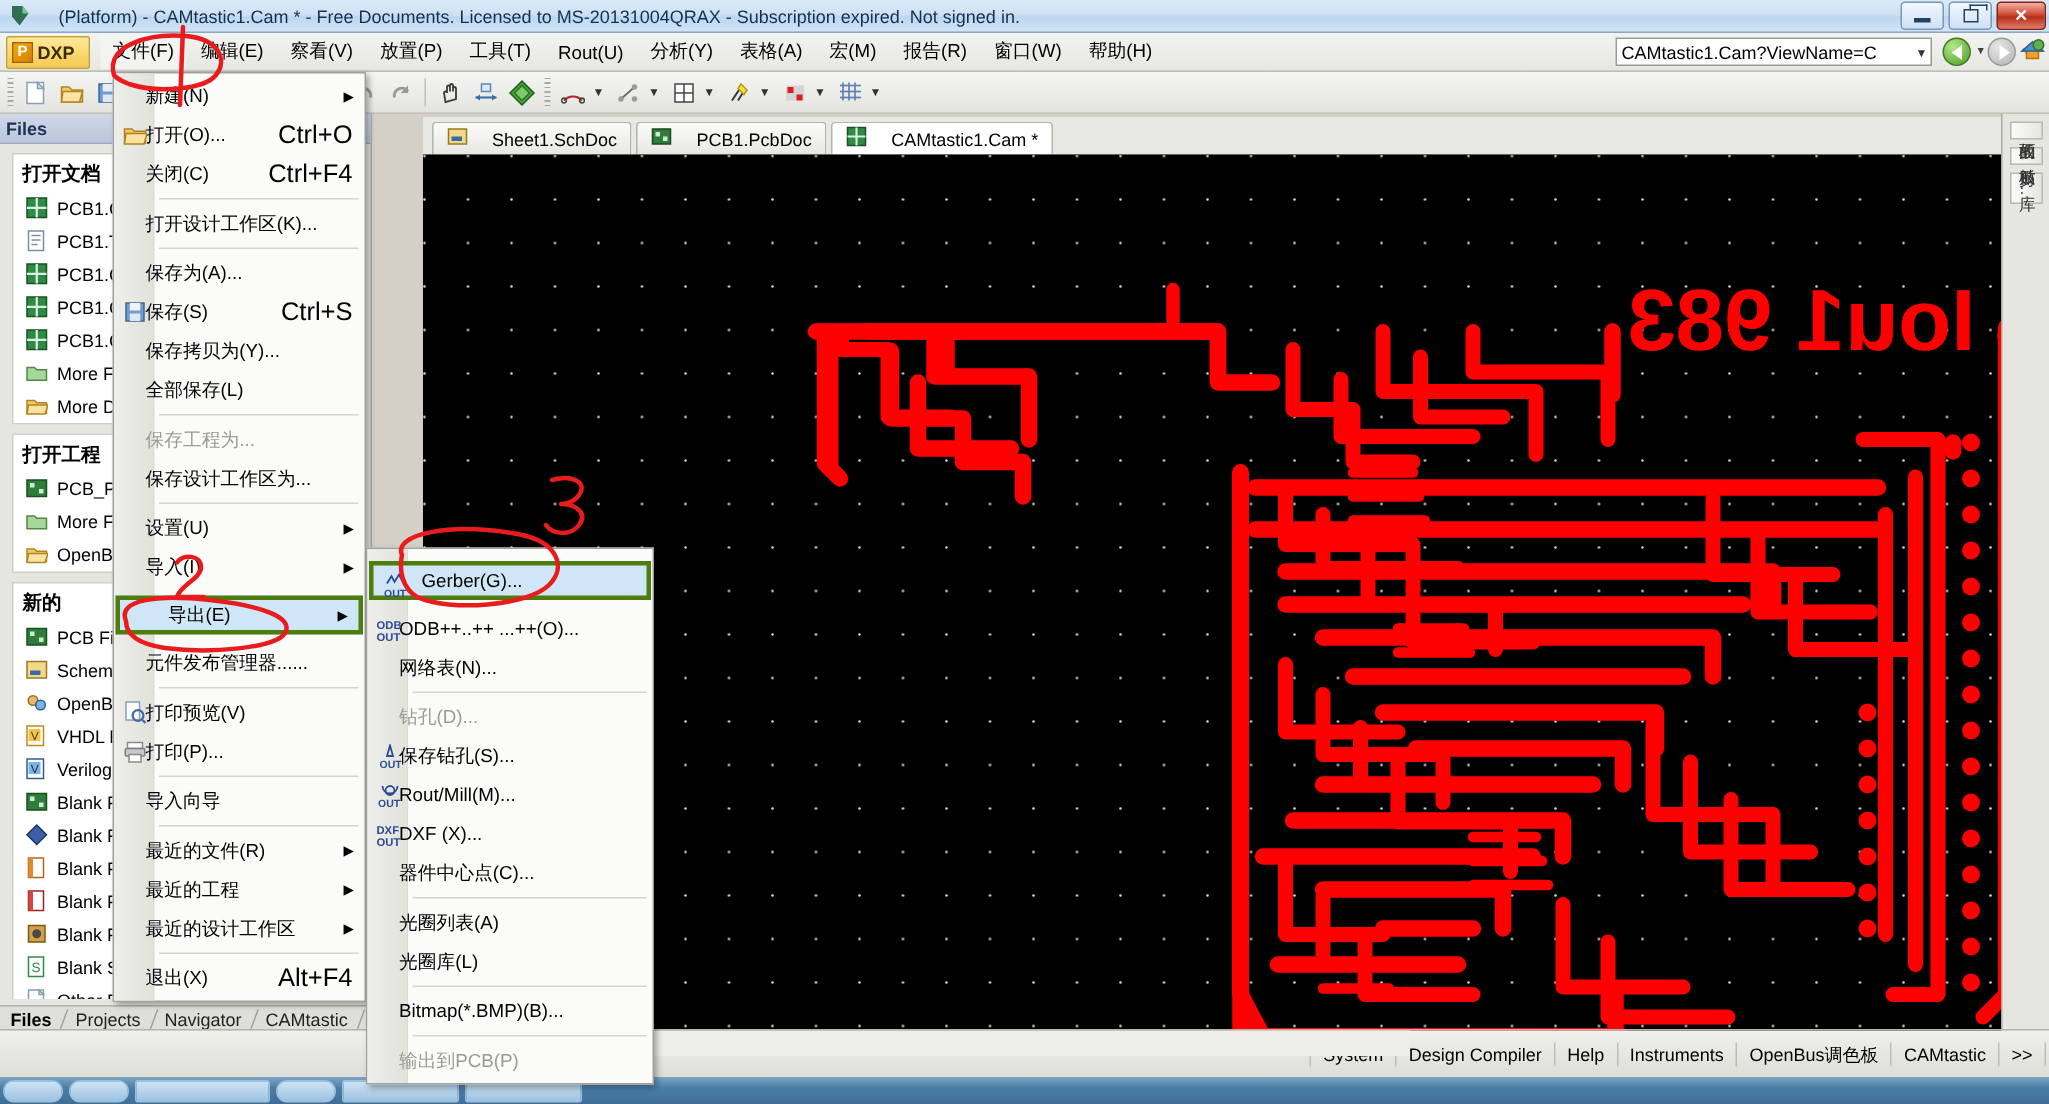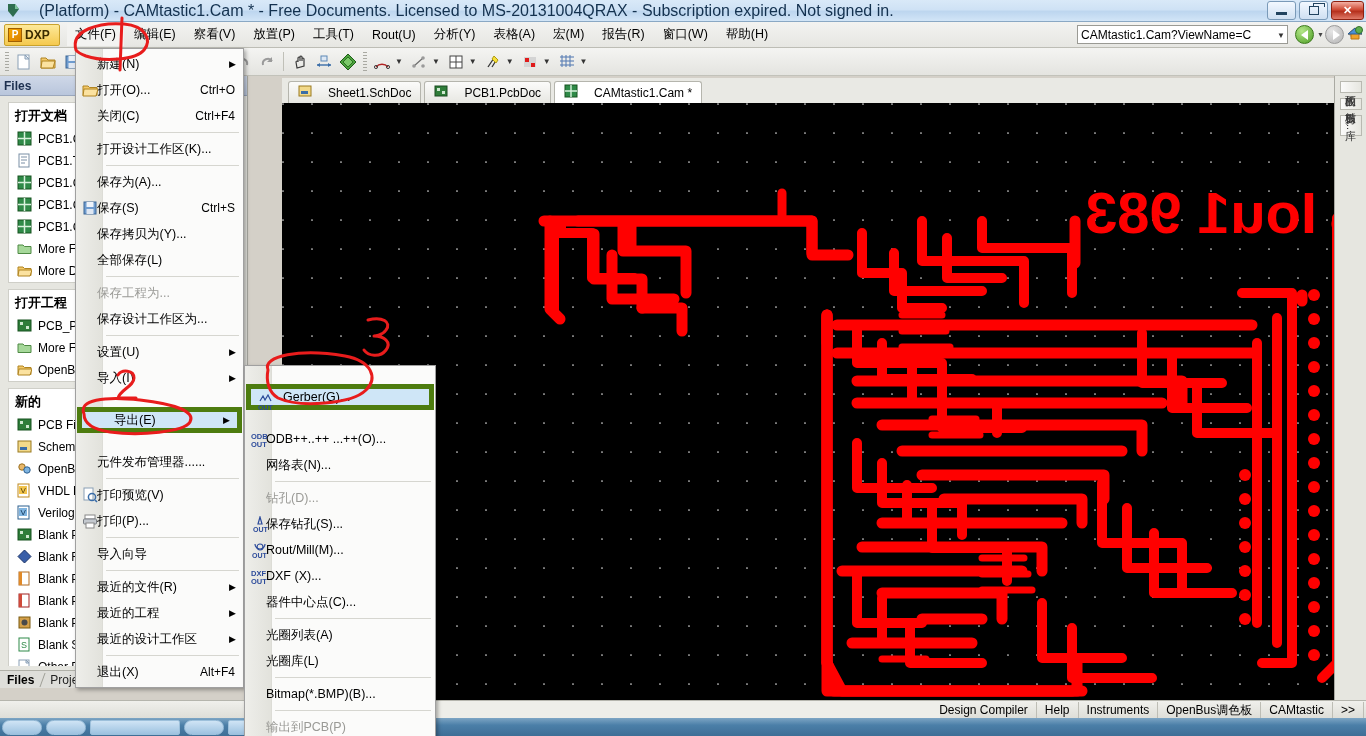--- a/index.html
+++ b/index.html
@@ -16,21 +16,21 @@
   
   #titlebar {
     position:absolute; left:0; top:0; width:1366px; height:22px;
     background:linear-gradient(to bottom,#d9e9f8 0%,#cfe2f5 45%,#bdd6ef 55%,#d2e5f7 100%);
     border-bottom:1px solid #8aa8c4;
     display:flex; align-items:center;
   }
   #titlebar .tb-icon { width:22px; height:18px; margin-left:3px; position:relative; }
   #titlebar .tb-icon svg { position:absolute; left:3px; top:1px; }
   #titlebar .tb-text {
-    font-size:16px; color:#13314f; white-space:nowrap; margin-left:14px;
+    font-size:12px; color:#13314f; white-space:nowrap; margin-left:14px;
   }
   .wincontrols { position:absolute; right:2px; top:1px; display:flex; gap:3px; }
   .wbtn {
     width:29px; height:19px; border:1px solid #7a9ab8; border-radius:3px;
     background:linear-gradient(to bottom,#f2f8ff,#cfe0f2);
     display:flex; align-items:center; justify-content:center;
     font-size:11px; color:#113;
   }
   .wbtn.close {
     background:linear-gradient(to bottom,#f3b0a4,#cf4a35 45%,#b5301c 55%,#e07a68);
@@ -157,21 +157,21 @@
   .vtab {
     margin:5px auto 0 auto; width:22px;
     background:linear-gradient(to right,#fbfbfa,#e6e6e0);
     border:1px solid #b9b9b1;
     writing-mode:vertical-rl;
     font-size:11px; color:#333; padding:5px 3px; text-align:center;
   }
 
   
   #statusbar {
-    position:absolute; left:0; bottom:18px; width:1366px; height:18px;
+    position:absolute; left:0; bottom:18px; width:1366px; height:32px;
     background:linear-gradient(to bottom,#f0f0ec,#dedeD8);
     border-top:1px solid #b5b5ad;
     display:flex; align-items:center; justify-content:flex-end; padding-right:2px;
   }
   .sbtn {
     font-size:12px; color:#000; padding:0 8px; height:16px; line-height:16px;
     border-left:1px solid #bdbdb5;
   }
   .sbtn:last-child{border-right:1px solid #bdbdb5;}
   #statusleft{position:absolute;left:250px;top:0;height:17px;width:690px;background:#eeeee9;}
@@ -195,23 +195,23 @@
   }
   #filemenu:before{
     content:"";position:absolute;left:0;top:0;width:26px;height:100%;
     background:linear-gradient(to right,#eeeeea,#e2e2dc); border-right:1px solid #dcdcd6;
   }
   .mi {
     position:relative; height:26px; display:flex; align-items:center;
     font-size:12.5px; color:#000; padding-left:21px; z-index:2;
   }
   .mi.dis { color:#9a9a96; }
-  .mi.sel { background:#cfe6f7; border:5px solid #4d7c0f; height:26px;
-            margin:16px 1px; padding-left:32px; }
-  .mi .accel { position:absolute; right:8px; font-size:12px; }
+  .mi.sel { background:#cfe6f7; border:3px solid #4d7c0f; height:26px;
+            margin:6px 1px; padding-left:32px; }
+  .mi .accel { position:absolute; right:8px; font-size:17px; }
   .mi .sub { position:absolute; right:7px; font-size:9px; }
   .mi .micon { position:absolute; left:6px; top:5px; width:16px; height:16px;text-align:center; }
   .msep { height:1px; background:#d6d6d0; margin:3px 4px 3px 30px; }
 
   #exportmenu {
     position:absolute; left:244px; top:365px; width:192px;
     background:#fbfbfa; border:1px solid #a0a0a0;
     box-shadow:2px 2px 4px rgba(0,0,0,.32);
     padding:2px 0; z-index:61;
   }

